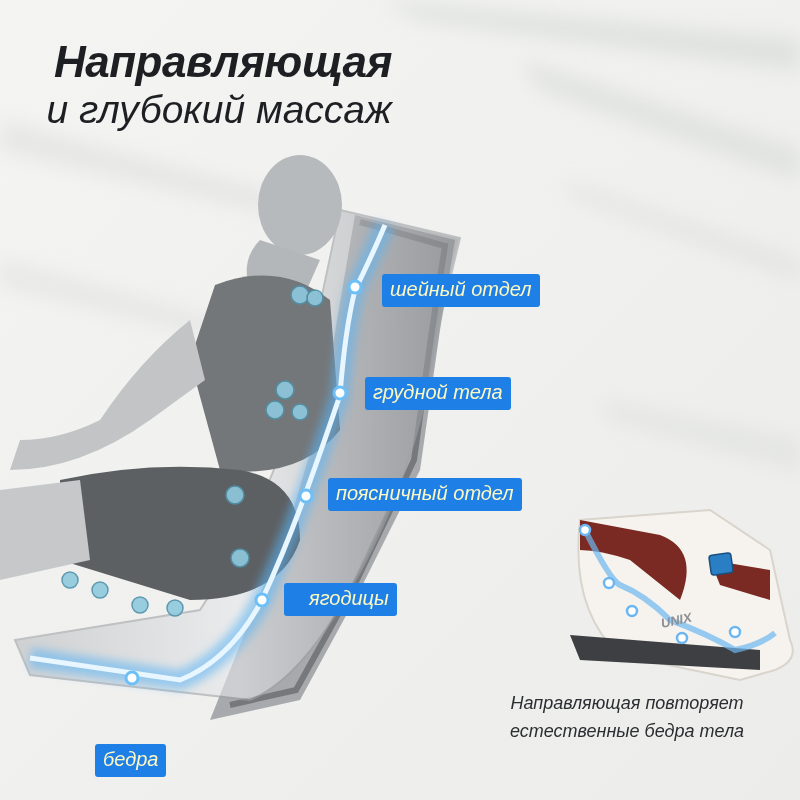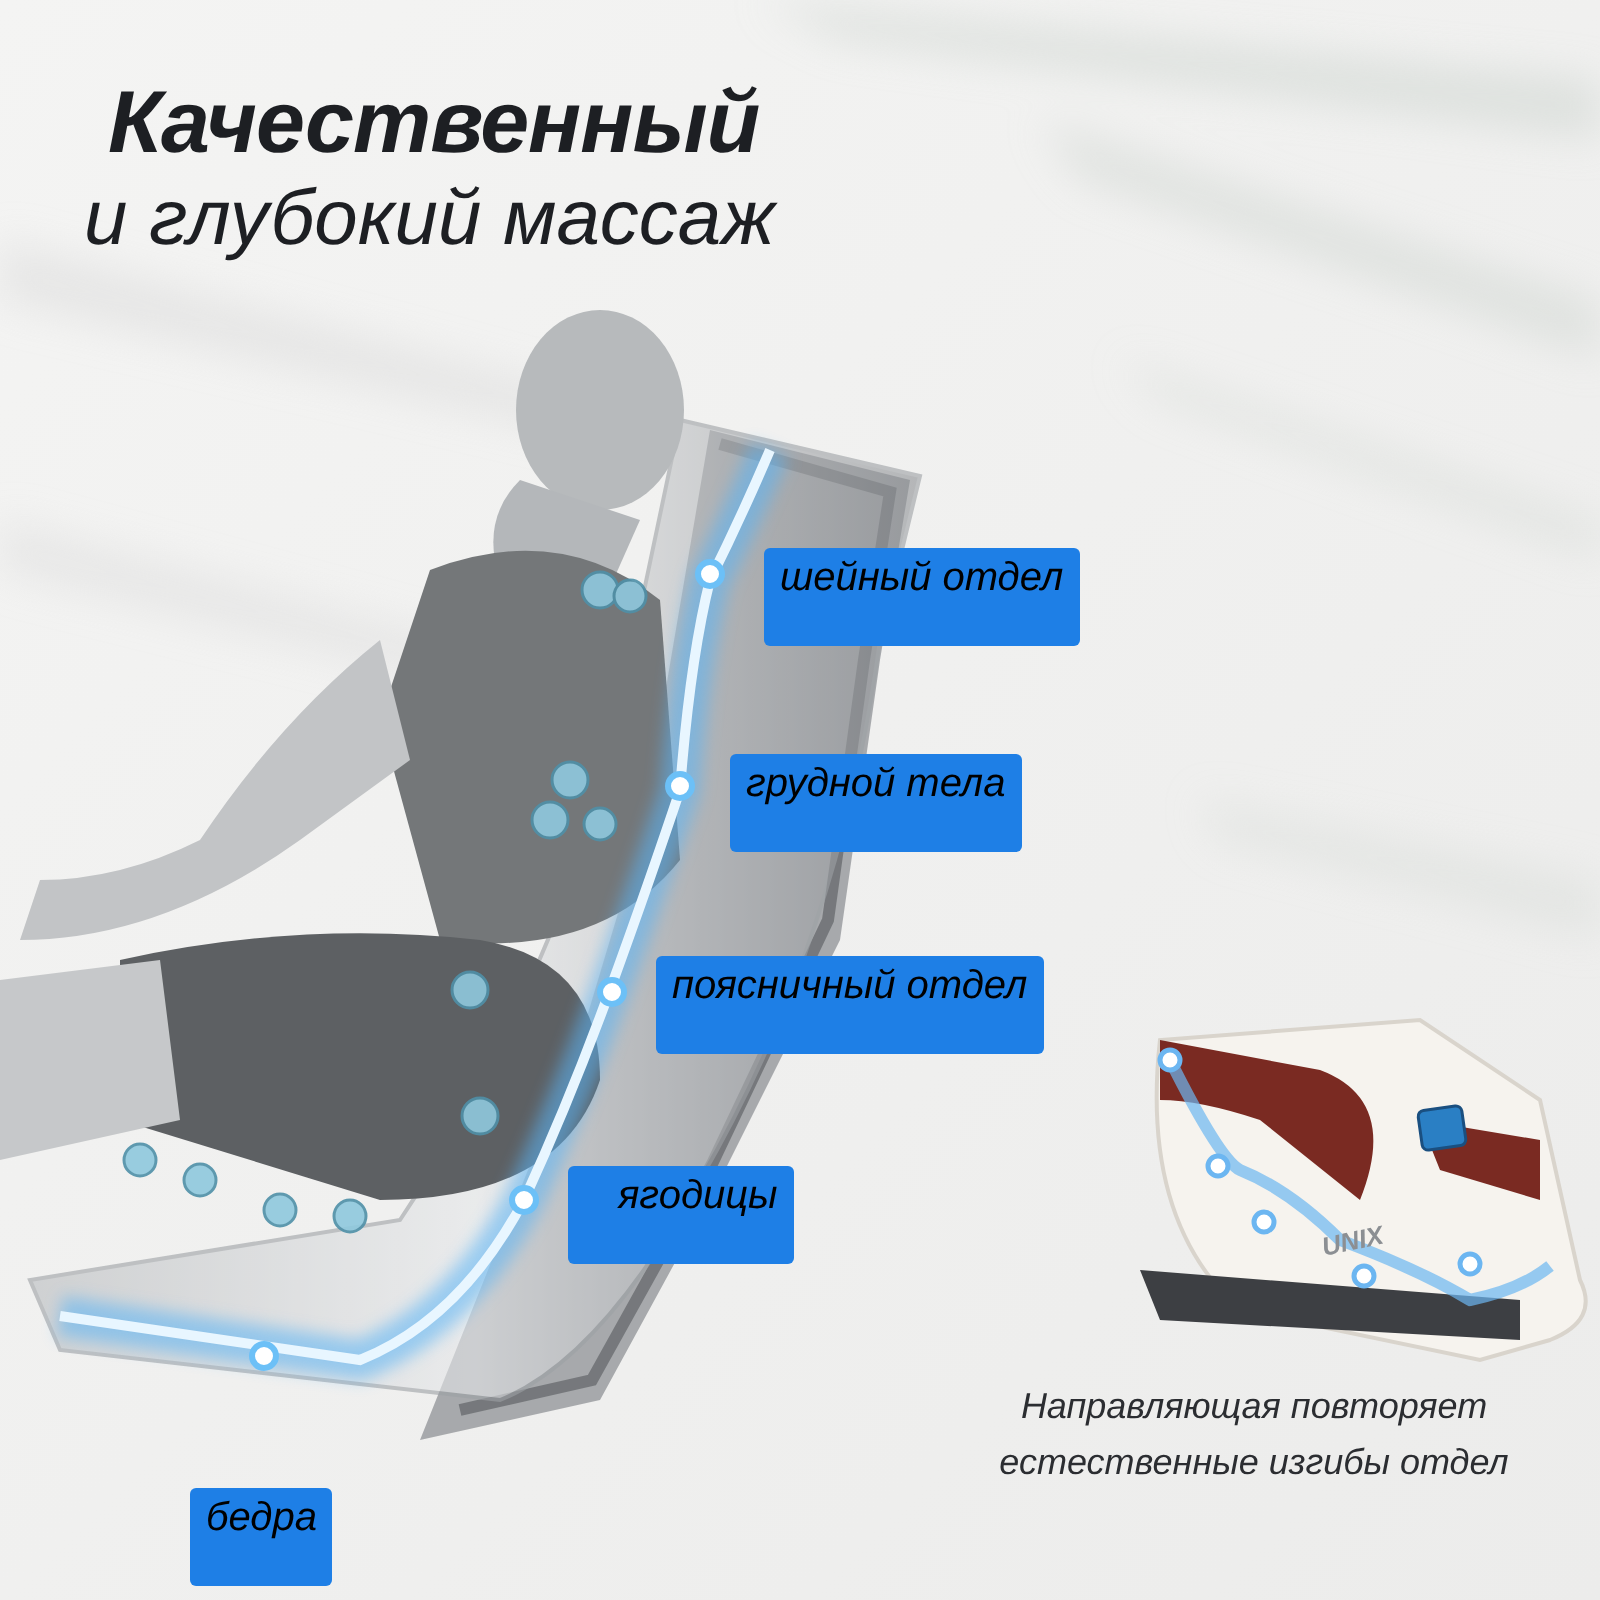--- a/index.html
+++ b/index.html
@@ -10,22 +10,22 @@
   }
   .bg { position: absolute; inset: 0; }
   .title {
     position: absolute; left: 54px; top: 40px; color: #1d1f23;
     font-style: italic; line-height: 1; margin: 0;
   }
   .title .l1 { display: block; font-size: 44px; font-weight: bold; letter-spacing: -0.5px; }
   .title .l2 { display: block; font-size: 39px; font-weight: normal; margin-top: 6px; margin-left: -12px; text-align: right; }
   .scene { position: absolute; left: 0; top: 0; }
   .tag {
-    position: absolute; background: #1e7fe6; color: #000000; border-radius: 3px;
-    font-style: italic; font-size: 20px; line-height: 30px; height: 49px;
+    position: absolute; background: #1e7fe6; color: #fef9c3; border-radius: 3px;
+    font-style: italic; font-size: 20px; line-height: 30px; height: 33px;
     padding: 0 8px; white-space: nowrap; box-sizing: border-box;
   }
   .caption {
     position: absolute; left: 468px; top: 689px; width: 318px; text-align: center;
     color: #2b2d31; font-style: italic; font-size: 18px; line-height: 28px;
   }
 </style>
 </head>
 <body>
 
@@ -113,26 +113,26 @@
         <circle cx="49" cy="93" r="5"></circle>
         <circle cx="72" cy="121" r="5"></circle>
         <circle cx="122" cy="148" r="5"></circle>
         <circle cx="175" cy="142" r="5"></circle>
     </g>
     <text x="102" y="138" font-size="13" font-weight="bold" font-style="italic" fill="#8c8f93" font-family="Liberation Sans, sans-serif" transform="rotate(-12 102 138)">UNIX</text>
   </g>
 </svg>
 
 <h1 class="title">
-  <span class="l1">Качественный</span>
+  <span class="l1">Направляющая</span>
   <span class="l2">и глубокий массаж</span>
 </h1>
 
 <div class="tag" style="left:382px; top:274px;">шейный отдел</div>
 <div class="tag" style="left:365px; top:377px;">грудной тела</div>
 <div class="tag" style="left:328px; top:478px;">поясничный отдел</div>
 <div class="tag" style="left:284px; top:583px;padding-left:25px;">ягодицы</div>
 <div class="tag" style="left:95px; top:744px;">бедра</div>
 
 <div class="caption">
   <div>Направляющая повторяет</div>
-  <div>естественные изгибы отдел</div>
+  <div>естественные бедра тела</div>
 </div>
 
 </body></html>

